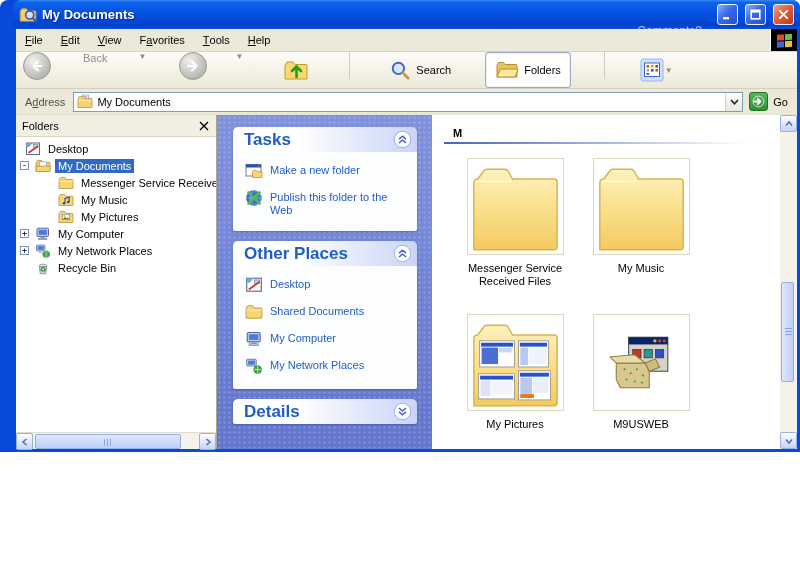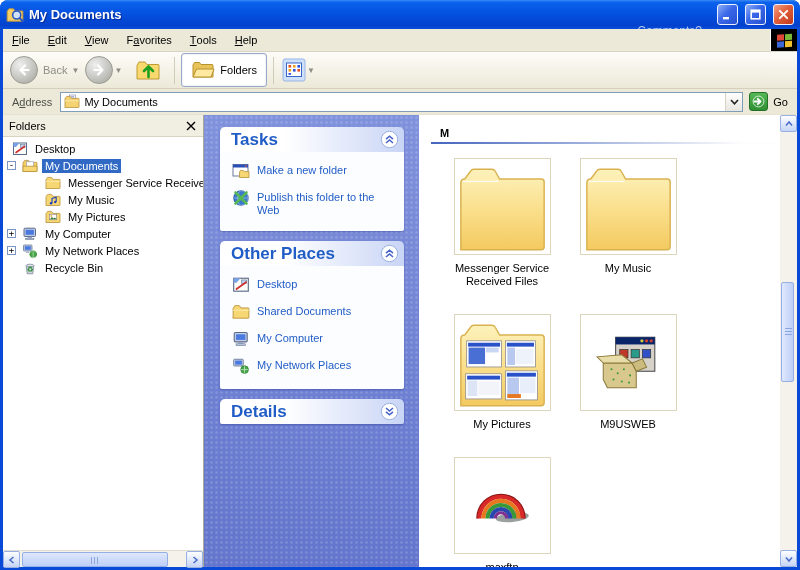--- a/index.html
+++ b/index.html
@@ -1,19 +1,19 @@
 <!DOCTYPE html>
 <html><head>
 <meta charset="utf-8">
 <style>
   * { margin:0; padding:0; box-sizing:border-box; }
   html,body { width:800px; height:570px; overflow:hidden; }
   body { font-family:"Liberation Sans", sans-serif; font-size:11px; color:#000; }
 
-  .window { width:800px; height:570px; background:#0849d8; padding:0 3px 3px 3px;
+  .window { width:800px; height:452px; background:#0849d8; padding:0 3px 3px 16px;
             border-radius:8px 8px 0 0; display:flex; flex-direction:column; }
 
   
   .titlebar { height:29px; margin:0 -3px; border-radius:8px 8px 0 0; display:flex; align-items:center;
     padding:0 6px; gap:5px;
     background:linear-gradient(180deg,#3a8af6 0%,#0b63ec 8%,#0553e2 42%,#0341cd 88%,#0a50dc 100%); }
   .title-text { color:#fff; font-weight:bold; font-size:13px; text-shadow:1px 1px 1px #0a2a90; flex:0 0 auto; }
   .title-spacer { flex:1; }
   .comments-link { color:#afc3f2; text-decoration:underline; font-size:12px; margin-right:8px; cursor:pointer;margin-top:32px; }
   .tb-btn { width:21px; height:21px; border-radius:3px; border:1px solid #eef2ff; margin-left:2px;
@@ -25,21 +25,21 @@
   
   .menubar { height:23px; background:#ece9d8; display:flex; align-items:stretch; border-bottom:1px solid #d8d4c4; }
   .menu-item { padding:0 9px; display:flex; align-items:center; cursor:pointer; }
   .u { text-decoration:underline; }
   .menu-spacer { flex:1; }
   .winlogo { width:27px; background:#000; display:flex; align-items:center; justify-content:center;
              border-left:1px solid #fff; }
 
   
   .toolbar { height:37px; background:linear-gradient(#fdfcf8,#ece9d8); border-bottom:1px solid #d4d0bd;
-    display:flex; align-items:center; padding:0 7px; }
+    display:flex; padding:0 7px;gap:27px; }
   .nav-circle { width:28px; height:28px; border-radius:50%; border:1px solid #9a9a92;
     background:radial-gradient(circle at 35% 30%,#efefef,#b2b2ac 80%); display:flex; align-items:center;
     justify-content:center; cursor:pointer; flex:0 0 auto; }
   .back-label { color:#8e8e85; margin:0 3px 0 5px; }
   .caret { color:#8e8e85; font-size:8px; margin:0 6px 0 1px; }
   .tool-sep { width:1px; height:27px; background:#d0ccba; margin:0 6px; }
   .tool-btn { display:flex; align-items:center; gap:5px; padding:4px 7px; border-radius:3px; cursor:pointer; }
   .tool-btn.pressed { background:#fff; border:1px solid #97a8c8; padding:6px 9px; box-shadow:inset 0 0 2px #cdd5e8; }
   .views-btn { display:flex; align-items:center; cursor:pointer; margin-left:2px; }
 
@@ -213,20 +213,27 @@
         </svg>
       </span>
     <span class="caret">▼</span>
     <span class="tool-btn">
         <svg width="26" height="26" viewBox="0 0 26 26">
           <path d="M2 22 V8.5 L4 5 h6 l2 2.5 h11 q1 0 1 1 V22 z" fill="#f7d96e" stroke="#c09a34" stroke-width="1"></path>
           <path d="M13.5 20 V9.5 M13.5 9.5 L9 14 M13.5 9.5 L18 14" stroke="#1f9e1f" stroke-width="2.6" fill="none" stroke-linecap="round" stroke-linejoin="round"></path>
         </svg>
       </span>
     <span class="tool-sep"></span>
+    <span class="tool-btn">
+        <svg width="21" height="21" viewBox="0 0 20 20">
+          <circle cx="8" cy="8" r="5.4" fill="#d8e6fa" stroke="#3a66c8" stroke-width="1.8"></circle>
+          <line x1="12.2" y1="12.2" x2="17.3" y2="17.3" stroke="#c89a3c" stroke-width="2.6" stroke-linecap="round"></line>
+        </svg>
+        <span>Search</span>
+      </span>
     <span class="tool-btn pressed">
         <svg width="24" height="20" viewBox="0 0 24 20">
           <path d="M2 17 V5 l1.5-2.5 h5 L10 4.5 h11 q1 0 1 1 V17 z" fill="#e8c25a" stroke="#b8922c" stroke-width="1"></path>
           <path d="M2 17 L5.5 9 h17.5 L20 17 z" fill="#ffe9a0" stroke="#b8922c" stroke-width="1"></path>
         </svg>
         <span>Folders</span>
       </span>
     <span class="tool-sep"></span>
     <span class="views-btn">
         <svg width="24" height="24" viewBox="0 0 24 24">

